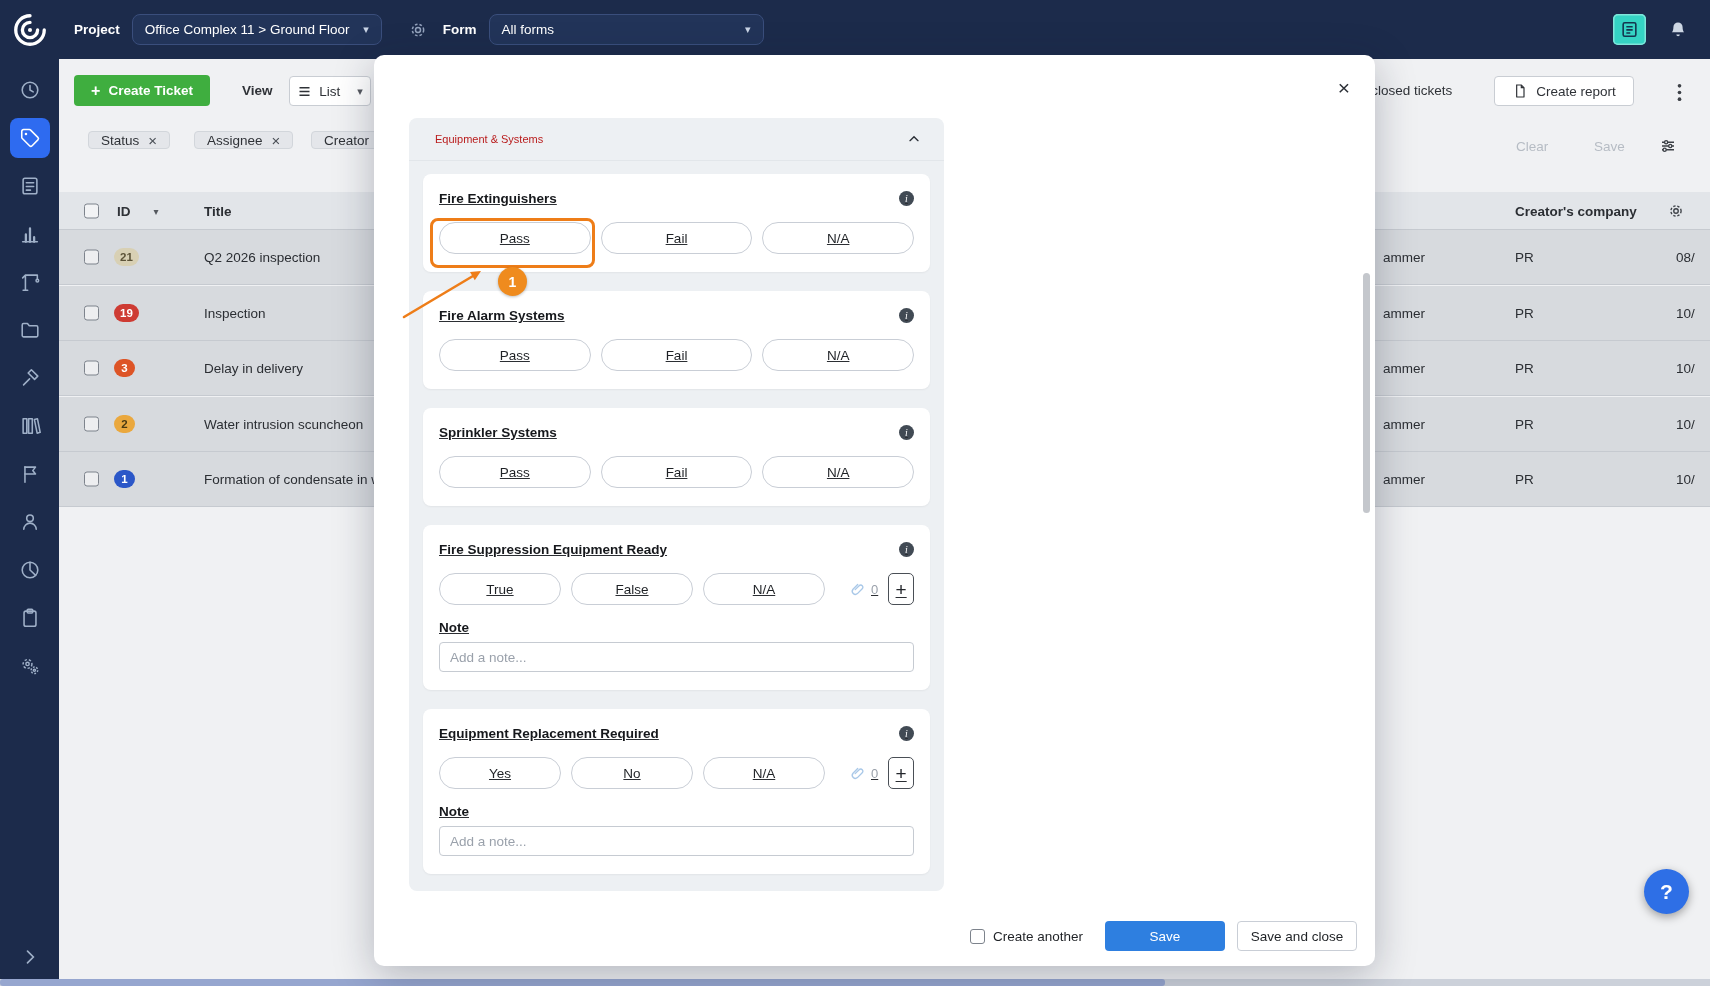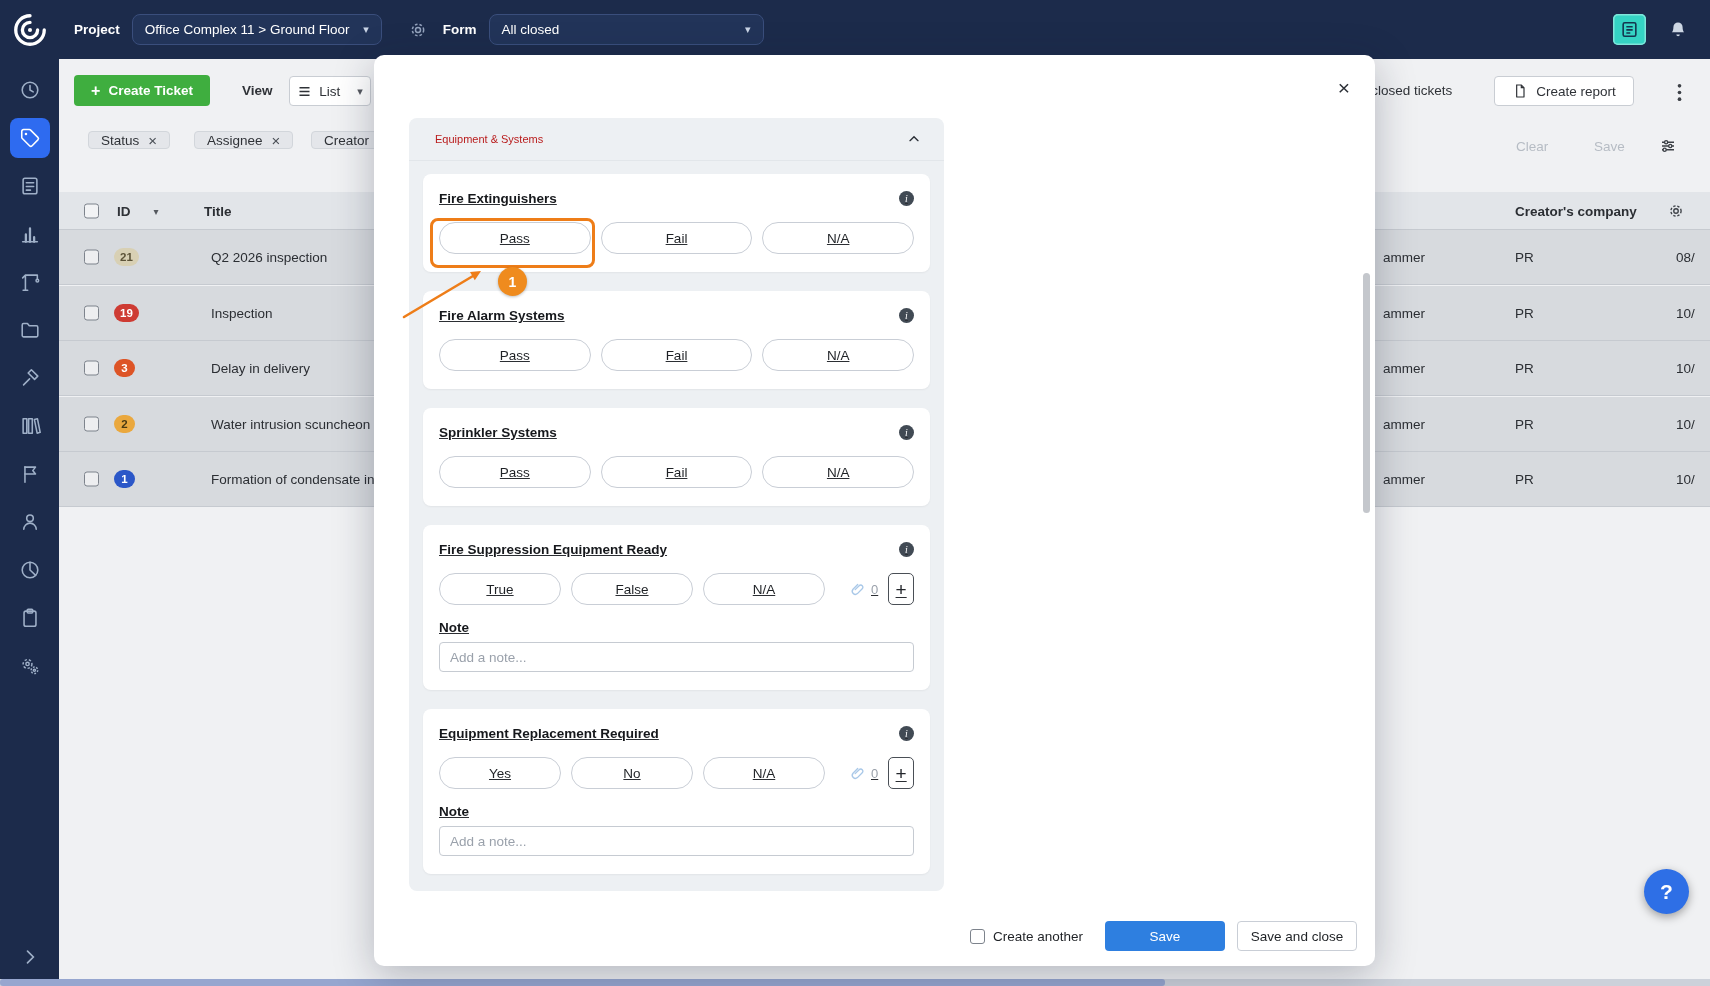--- a/index.html
+++ b/index.html
@@ -61,21 +61,21 @@
   .trow { position:absolute; left:0; right:0; height:55px; background:#d7dade; border-bottom:1px solid #c6cad0; cursor:pointer; }
   .r0{top:171px}.r1{top:227px}.r2{top:282px}.r3{top:338px}.r4{top:393px}
   .cbx { position:absolute; left:25px; top:50%; transform:translateY(-50%); width:15px; height:15px;
          border:1.5px solid #7d838c; border-radius:3px; background:rgba(255,255,255,.55); cursor:pointer; }
   .col-id { position:absolute; left:58px; top:50%; transform:translateY(-50%); font-weight:bold;
             font-size:13.5px; color:#2f3237; display:flex; align-items:center; gap:23px; }
   .sort { font-size:10px; color:#55595f; }
   .badge { position:absolute; left:55px; top:50%; transform:translateY(-50%); min-width:21px; height:18px;
            border-radius:9px; display:flex; align-items:center; justify-content:center;
            font-size:11.5px; font-weight:bold; padding:0 6px; }
-  .col-title { position:absolute; left:152px; top:50%; transform:translateY(-50%); font-size:13.5px; white-space:nowrap; }
+  .col-title { position:absolute; left:145px; top:50%; transform:translateY(-50%); font-size:13.5px; white-space:nowrap; }
   .th-title { position:absolute; left:145px; top:50%; transform:translateY(-50%); font-weight:bold; font-size:13.5px; }
   .col-assignee { position:absolute; left:1324px; top:50%; transform:translateY(-50%); font-size:13.5px; }
   .col-company  { position:absolute; left:1456px; top:50%; transform:translateY(-50%); font-size:13.5px; }
   .col-date     { position:absolute; left:1617px; top:50%; transform:translateY(-50%); font-size:13.5px; white-space:nowrap; }
   .th-company { position:absolute; left:1456px; top:50%; transform:translateY(-50%); font-weight:bold; font-size:13.5px; }
   .th-gear { position:absolute; left:1608px; top:50%; transform:translateY(-50%); cursor:pointer; display:flex; }
 
   
   .modal { position:absolute; left:374px; top:55px; width:1001px; height:911px; background:#fff;
            border-radius:10px; box-shadow:0 10px 40px rgba(20,30,50,.28); z-index:40; }
@@ -148,21 +148,21 @@
       <span class="tb-caret">▾</span>
     </div>
     <span class="tb-gear">
       <svg width="20" height="20" viewBox="0 0 24 24" fill="none" stroke="#93a2bd" stroke-width="1.8">
           <circle cx="12" cy="12" r="3"></circle>
           <circle cx="12" cy="12" r="6.8" stroke-dasharray="3.1 2.4"></circle>
         </svg>
     </span>
     <span class="tb-label">Form</span>
     <div class="tb-select" style="width:275px">
-      <span>All closed</span>
+      <span>All forms</span>
       <span class="tb-caret">▾</span>
     </div>
     <div class="tb-right">
       <span class="teal-chip">
         <svg width="19" height="19" viewBox="0 0 24 24" fill="none" stroke="#14344e" stroke-width="2">
             <rect x="4" y="3.5" width="16" height="17" rx="2"></rect>
             <path d="M8 8.5h8M8 12.5h8M8 16.5h5"></path>
           </svg>
       </span>
       <span class="bell">

